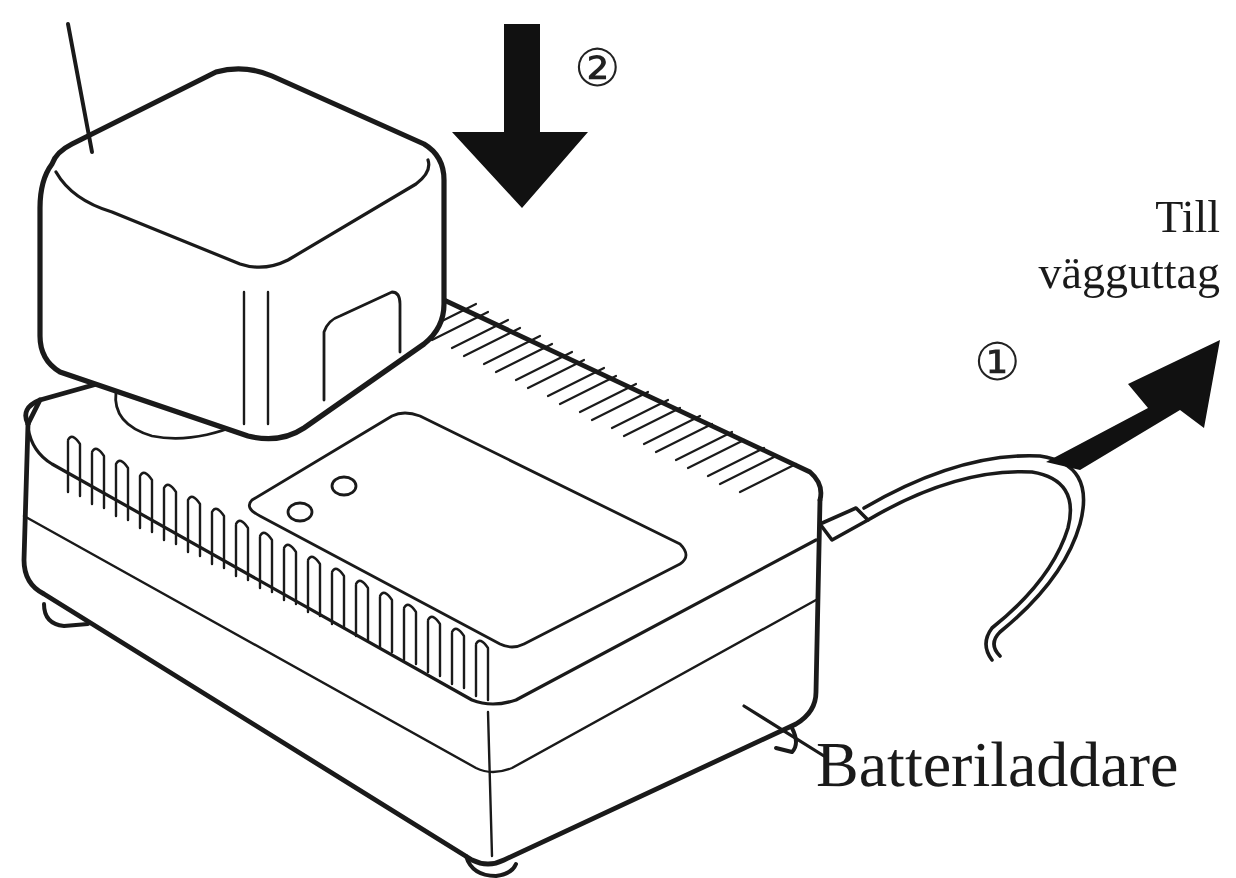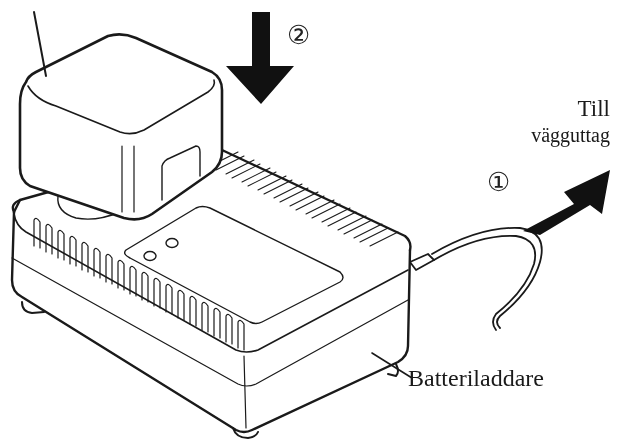--- a/index.html
+++ b/index.html
@@ -1,22 +1,22 @@
 <!DOCTYPE html>
 <html><head>
   <meta charset="utf-8">
   <style>
     html, body { margin: 0; padding: 0; background: #ffffff; }
     body { width: 618px; height: 439px; position: relative; overflow: hidden; font-family: "Liberation Sans", sans-serif; }
     .stage { position: absolute; left: 0; top: 0; width: 618px; height: 439px; }
     svg.art { position: absolute; left: 0; top: 0; }
     .label { position: absolute; color: #1a1a1a; font-family: Liberation Serif, serif; line-height: 1; white-space: nowrap; }
     .lbl-till { right: 8px; top: 97px; font-size: 23px; text-align: right; }
-    .lbl-vagg { right: 8px; top: 125px; font-size: 20px; text-align: right; }
-    .lbl-charger { left: 408px; top: 366px; font-size: 24px; }
+    .lbl-vagg { right: 8px; top: 125px; font-size: 23px; text-align: right; }
+    .lbl-charger { left: 408px; top: 366px; font-size: 32px; }
     .step { position: absolute; font-size: 26px; color: #222; line-height: 1; font-family: "DejaVu Sans", sans-serif; }
     .step-1 { left: 487px; top: 169px; }
     .step-2 { left: 287px; top: 22px; }
   </style>
 </head>
 <body>
 
 <div class="stage">
   <svg class="art" width="618" height="439" viewBox="0 0 618 439" xmlns="http://www.w3.org/2000/svg">
     <g fill="none" stroke="#1a1a1a" stroke-linecap="round" stroke-linejoin="round">

